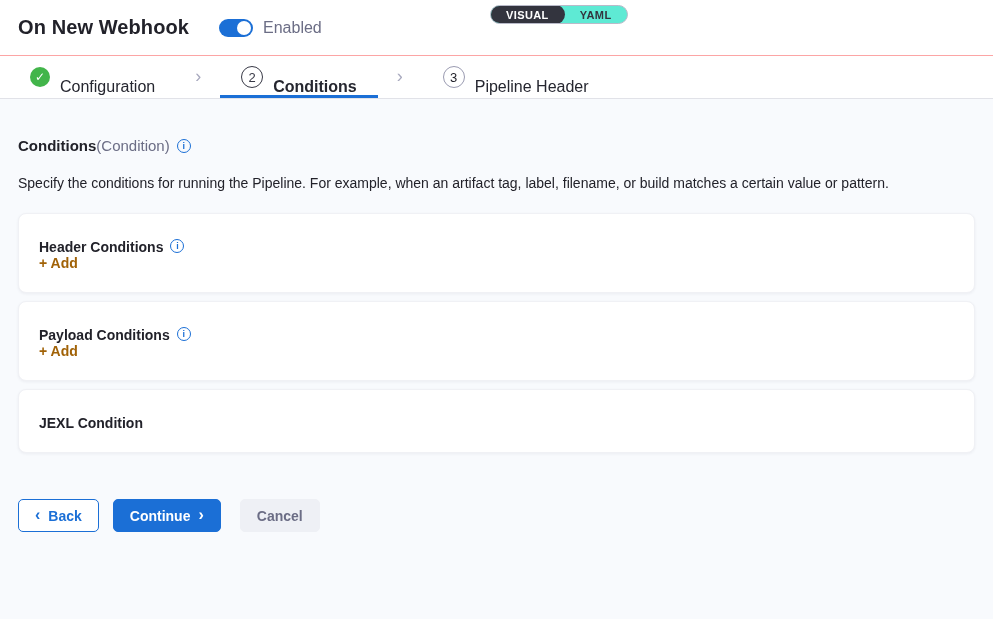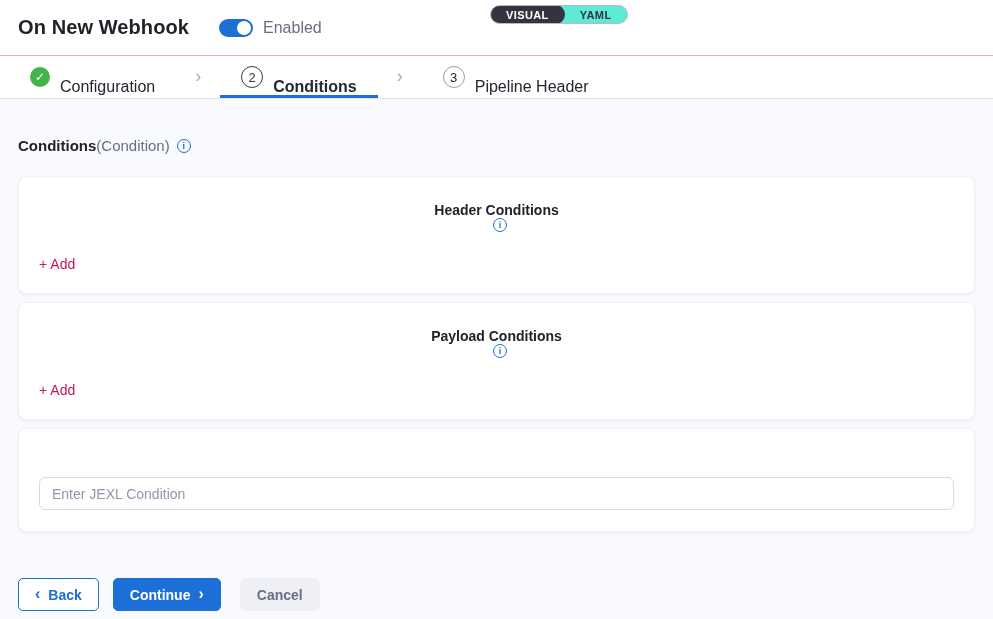--- a/index.html
+++ b/index.html
@@ -70,25 +70,25 @@
     width:14px; height:14px; border:1px solid #1b6fd6; border-radius:50%;
     color:#1b6fd6; font-size:9px; font-weight:700; margin-left:7px; flex:0 0 auto;
   }
   .desc { margin-top:21px; font-size:14px; color:#22222a; }
 
   .card {
     margin-top:22px; background:#fff; border:1px solid #f0f1f5; border-radius:8px;
     box-shadow:0 1px 3px rgba(40,41,61,.06); padding:25px 20px 21px 20px;
   }
   .card + .card { margin-top:8px; }
-  .card-title-row { display:flex; align-items:center;flex-direction:column; }
+  .card-title-row { display:flex; align-items:flex-start; }
   .card h3 { font-size:14px; font-weight:700; color:#22222a; }
   .add-link {
-    display:block; margin-top:24px; background:none; border:none; cursor:pointer;
-    color:#be185d; font-size:14px; font-weight:400; font-family:inherit; padding:0;
+    display:block; background:none; border:none; cursor:pointer;
+    color:#a16207; font-size:14px; font-weight:700; font-family:inherit; padding:0;
   }
   .jexl-input {
     margin-top:23px; width:100%; height:33px; border:1px solid #d9dae6; border-radius:6px;
     padding:0 12px; font-size:14px; font-family:inherit; color:#22222a; background:#fff; display:block;
   }
   .jexl-input::placeholder { color:#9296ab; }
 
   
   .footer { margin-top:46px; display:flex; align-items:center; }
   .btn {
@@ -134,39 +134,42 @@
       <span class="step-label">Pipeline Header</span>
     </div>
   </nav>
 
   <main>
     <div class="h-row">
       <h2>Conditions</h2>
       <span class="optional">(Condition)</span>
       <span class="info-icon">i</span>
     </div>
+    <p class="desc">Specify the conditions for running the Pipeline. For example, when an artifact tag, label, filename, or build matches a certain value or pattern.</p>
 
     <section class="card">
       <div class="card-title-row">
         <h3>Header Conditions</h3>
         <span class="info-icon">i</span>
       </div>
       <button class="add-link">+ Add</button>
     </section>
 
     <section class="card">
       <div class="card-title-row">
         <h3>Payload Conditions</h3>
         <span class="info-icon">i</span>
       </div>
       <button class="add-link">+ Add</button>
     </section>
 
     <section class="card">
-      <input class="jexl-input" type="text" placeholder="Enter JEXL Condition" style="">
+      <div class="card-title-row">
+        <h3>JEXL Condition</h3>
+      </div>
     </section>
 
     <div class="footer">
       <button class="btn outline">
         <span class="chev">‹</span>
         <span>Back</span>
       </button>
       <button class="btn primary">
         <span>Continue</span>
         <span class="chev">›</span>

